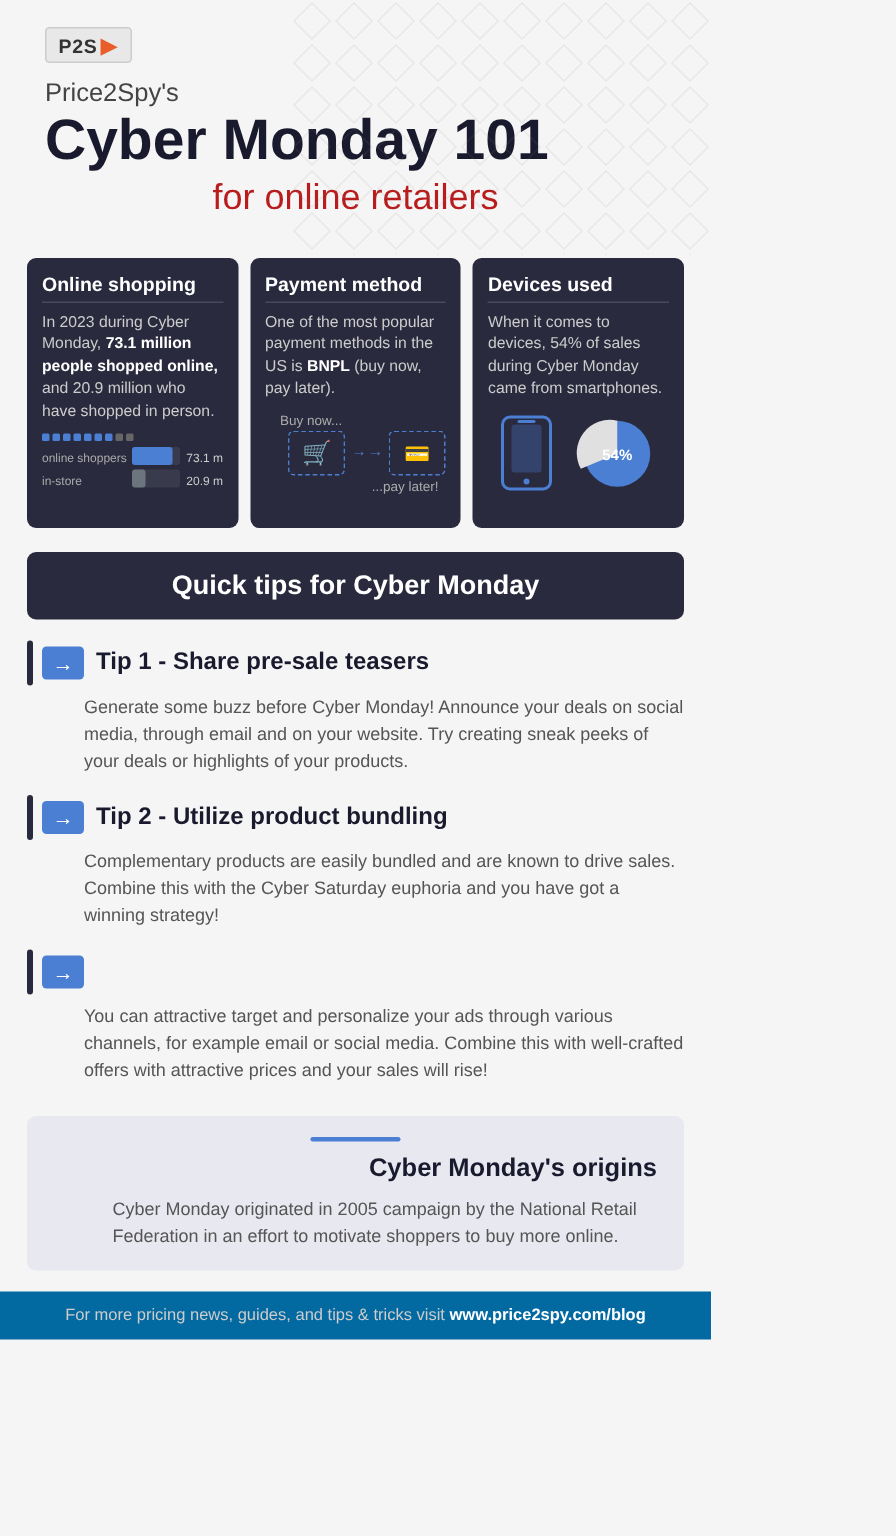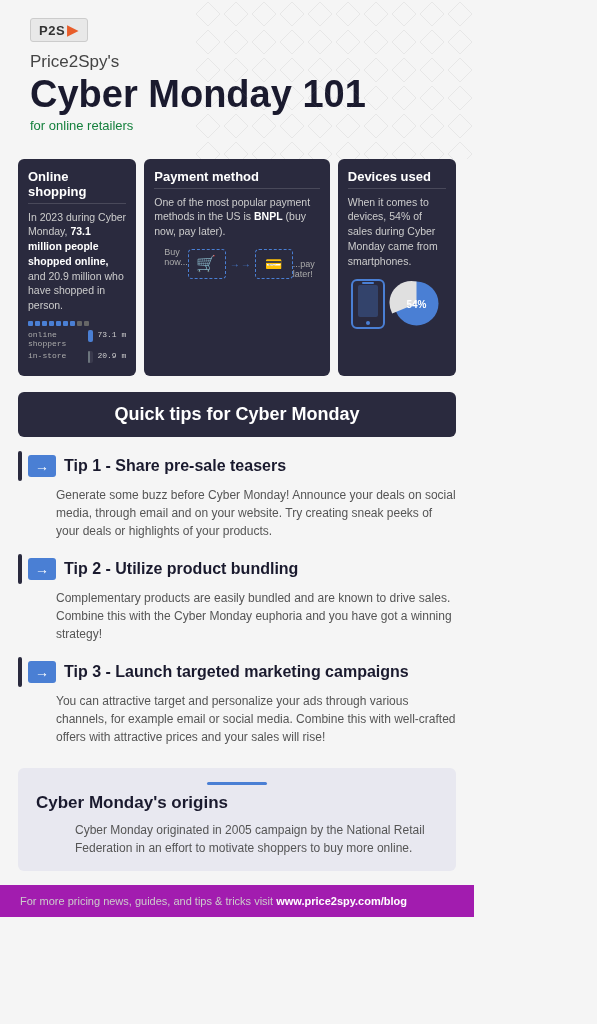--- a/index.html
+++ b/index.html
@@ -50,24 +50,25 @@
       margin-bottom: 2px;
     }
     .header-title {
       font-size: 38px;
       font-weight: 800;
       color: #1a1a2e;
       line-height: 1.1;
       margin-bottom: 2px;
     }
     .header-tagline {
-      font-size: 13px;
-      color: #15803d;
+      font-size: 24px;
+      color: #b91c1c;
       font-weight: 400;
       margin-bottom: 14px;
+      text-align: center;
     }
 
     
     .cards-row {
       display: flex;
       gap: 8px;
       padding: 0 18px 16px 18px;
     }
     .info-card {
       flex: 1;
@@ -94,23 +95,22 @@
       color: #fff;
       font-weight: 700;
     }
 
     
     .bar-chart {
       margin-top: 8px;
     }
     .bar-row {
       display: flex;
-      align-items: flex-start;
+      align-items: flex-end;
       margin-bottom: 3px;
-      font-family: Liberation Mono, monospace;
     }
     .bar-label {
       font-size: 8px;
       color: #aaa;
       width: 60px;
       flex-shrink: 0;
     }
     .bar-track {
       flex: 1;
       height: 12px;
@@ -140,21 +140,21 @@
       height: 5px;
       background: #4a7fd4;
       border-radius: 1px;
     }
     .bar-dot.grey { background: #666; }
 
     
     .payment-visual {
       margin-top: 8px;
       display: flex;
-      flex-direction: row;
+      flex-direction: column;
       align-items: flex-end;
     }
     .buy-now-label {
       font-size: 9px;
       color: #aaa;
       align-self: flex-start;
       margin-left: 10px;
     }
     .payment-boxes {
       display: flex;
@@ -281,43 +281,43 @@
     .origins-section {
       background: #e8e8f0;
       margin: 0 18px 14px 18px;
       border-radius: 6px;
       padding: 14px 18px;
     }
     .origins-title {
       font-size: 17px;
       font-weight: 700;
       color: #1a1a2e;
-      text-align: left;
+      text-align: right;
       margin-bottom: 8px;
     }
     .origins-body {
       font-size: 12px;
       color: #555;
       line-height: 1.5;
       text-align: left;
       margin-left: 39px;
     }
     .origins-divider {
       width: 60px;
       height: 3px;
       background: #4a7fd4;
       margin: 0 auto 8px auto;
       border-radius: 2px;
     }
 
     
     .footer {
-      background: #a21caf;
+      background: #0369a1;
       padding: 10px 20px;
-      text-align: left;
+      text-align: center;
     }
     .footer-text {
       font-size: 11px;
       color: #ccc;
     }
     .footer-text a, .footer-link {
       color: #fff;
       font-weight: 700;
       text-decoration: none;
     }
@@ -461,33 +461,29 @@
       <div class="tip-title-row">
         <div class="tip-bar"></div>
         <div class="tip-arrow-btn">
           <span>→</span>
         </div>
         <div class="tip-title">
           <span>Tip 2 -</span>
           <span>Utilize product bundling</span>
         </div>
       </div>
-      <div class="tip-body">Complementary products are easily bundled and are known to drive sales. Combine this with the Cyber Monday euphoria and you have got a winning strategy!</div>
+      <div class="tip-body">Complementary products are easily bundled and are known to drive sales. Combine this with the Cyber Saturday euphoria and you have got a winning strategy!</div>
     </div>
 
     <div class="tip-item">
       <div class="tip-title-row">
         <div class="tip-bar"></div>
         <div class="tip-arrow-btn">
           <span>→</span>
         </div>
-        <div class="tip-title">
-          <span>Tip 3 -</span>
-          <span>Launch targeted marketing campaigns</span>
-        </div>
       </div>
       <div class="tip-body">You can attractive target and personalize your ads through various channels, for example email or social media. Combine this with well-crafted offers with attractive prices and your sales will rise!</div>
     </div>
   </div>
 
   <div class="origins-section">
     <div class="origins-divider"></div>
     <div class="origins-title">Cyber Monday's origins</div>
     <div class="origins-body">Cyber Monday originated in 2005 campaign by the National Retail Federation in an effort to motivate shoppers to buy more online.</div>
   </div>

